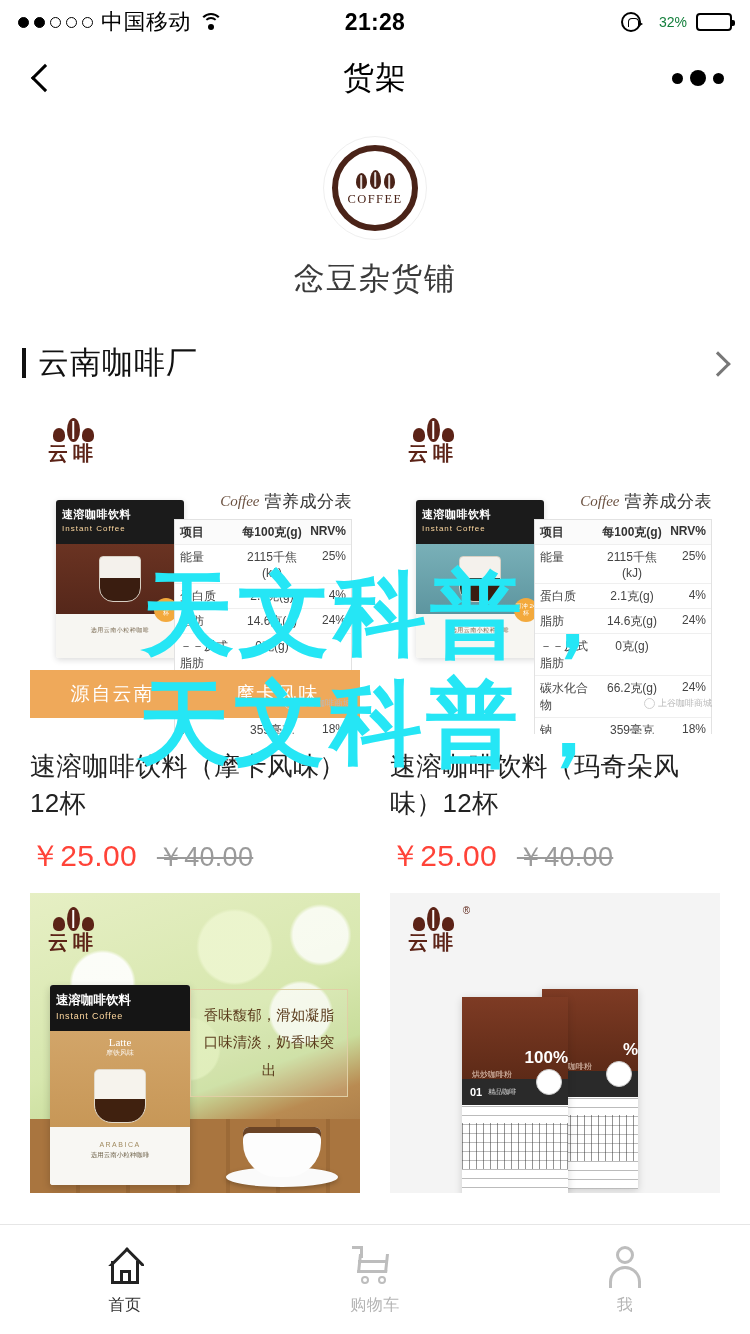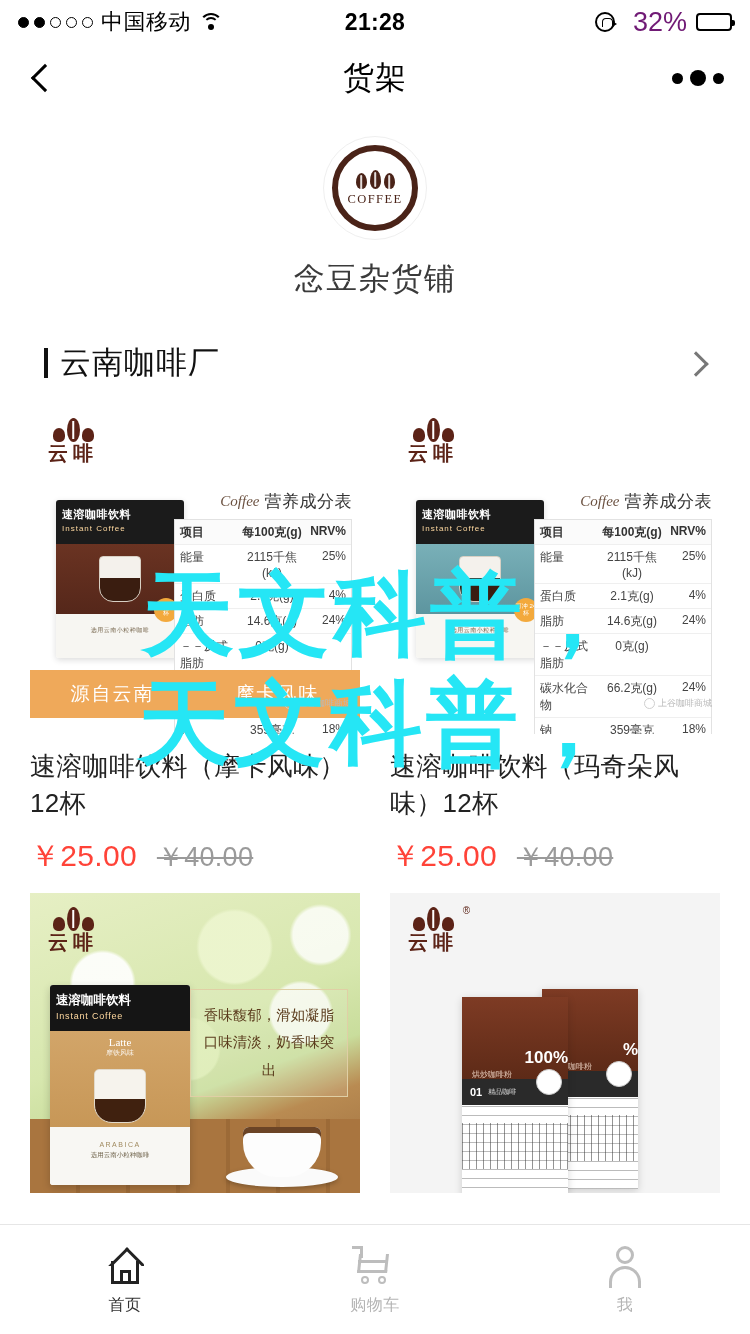--- a/index.html
+++ b/index.html
@@ -49,21 +49,21 @@
     content:""; position:absolute; left:5px; top:4px;
     width:9px; height:8px; border:1.8px solid #000; border-bottom:none;
     border-radius:4px 4px 0 0;
   }
   .rot-lock::after {
     content:""; position:absolute; right:-4px; top:7px;
     border-left:5px solid #000; border-top:3.5px solid transparent;
     border-bottom:3.5px solid transparent;
   }
   .loc-arrow { width:0;height:0; }
-  .batt-pct { font-size:27px; color:#701a75; }
+  .batt-pct { font-size:14px; color:#15803d; }
   .batt {
     width:36px; height:18px; border:2px solid #000; border-radius:4px;
     position:relative; padding:2px;
   }
   .batt::after {
     content:""; position:absolute; right:-5px; top:5px;
     width:3px; height:6px; background:#000; border-radius:0 2px 2px 0;
   }
   .batt-fill { height:100%; background:#000; border-radius:1px; }
 
@@ -124,21 +124,21 @@
   .logo-word {
     font-size:12.5px; color:#4a2318; letter-spacing:1.4px;
     font-family:"Liberation Serif", serif; margin-top:2px;
   }
   .shop-name {
     margin-top:18px; font-size:31px; color:#3a3a3a; letter-spacing:1.5px;
   }
 
   
   .section-head {
-    display:flex; align-items:center; padding:16px 44px 20px;
+    display:flex; align-items:center; padding:16px 22px 20px;
     background:#fff; cursor:pointer;
   }
   .sec-bar { width:4px; height:30px; background:#111; margin-right:12px; }
   .sec-title { font-size:31px; color:#111; letter-spacing:1px; }
   .sec-arrow { margin-left:auto; width:22px; height:22px; position:relative; }
   .sec-arrow::before {
     content:""; position:absolute; left:3px; top:3px;
     width:15px; height:15px;
     border-right:3.2px solid #777; border-top:3.2px solid #777;
     transform:rotate(45deg);

